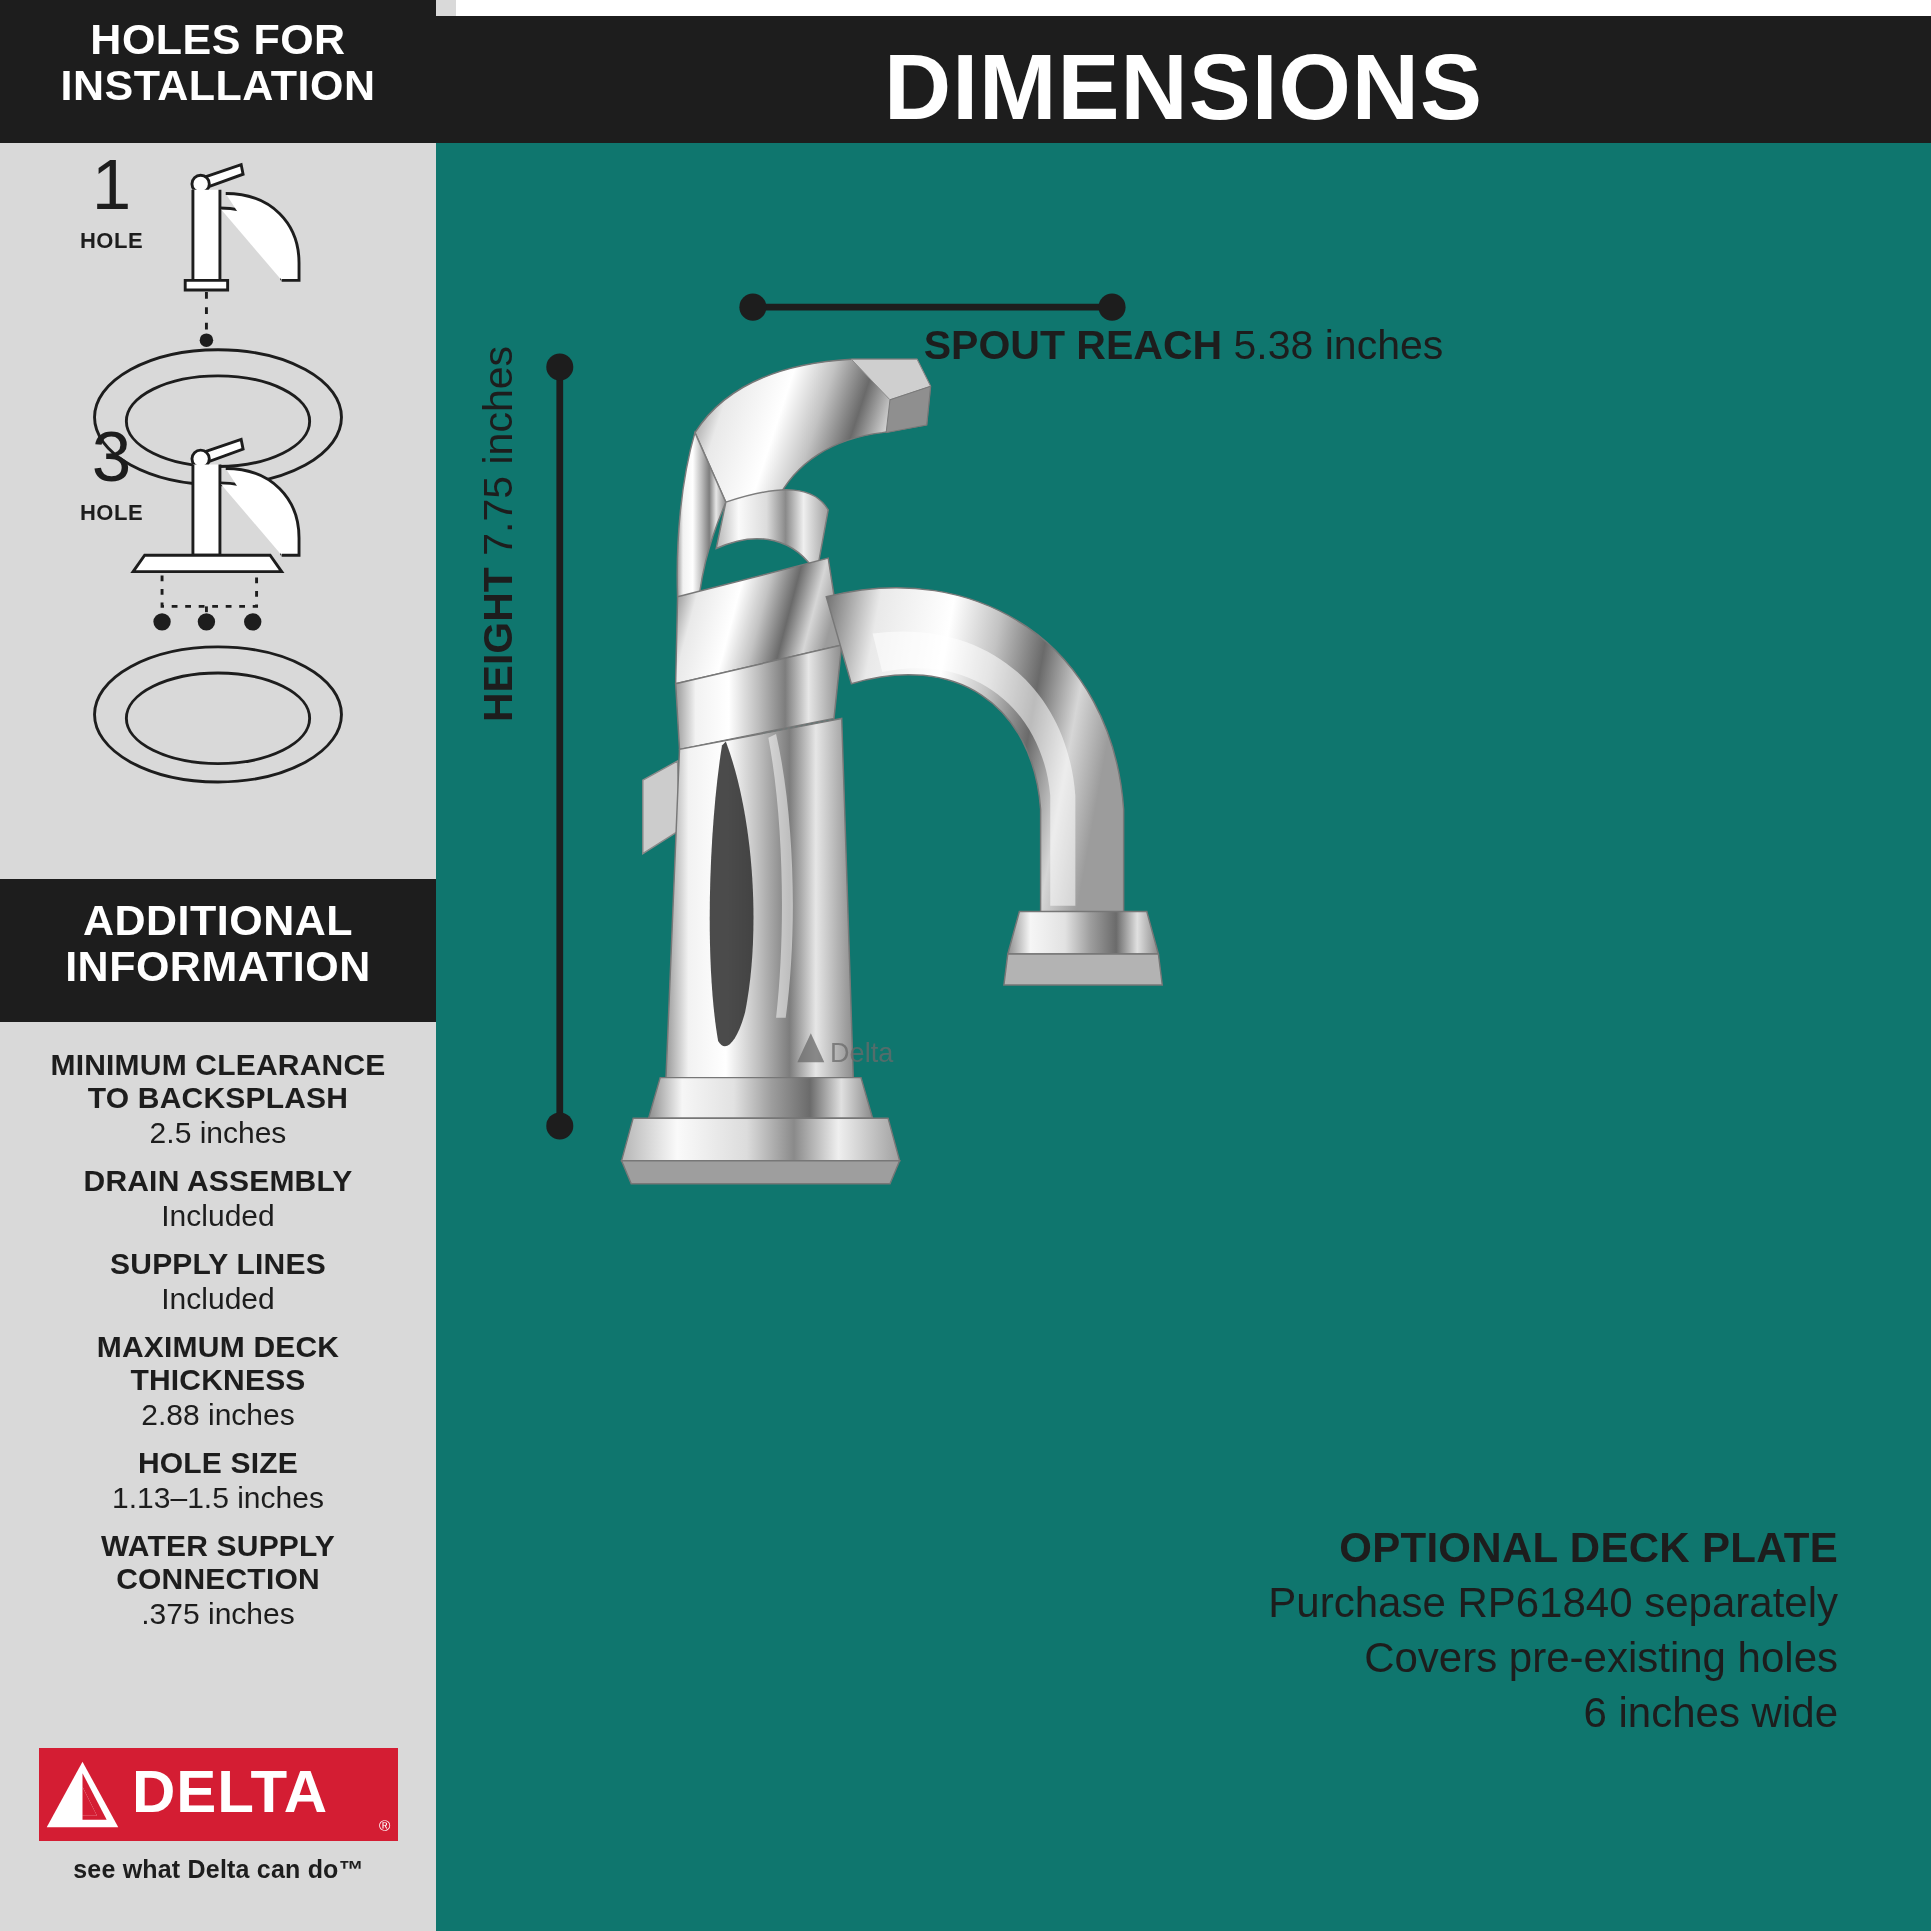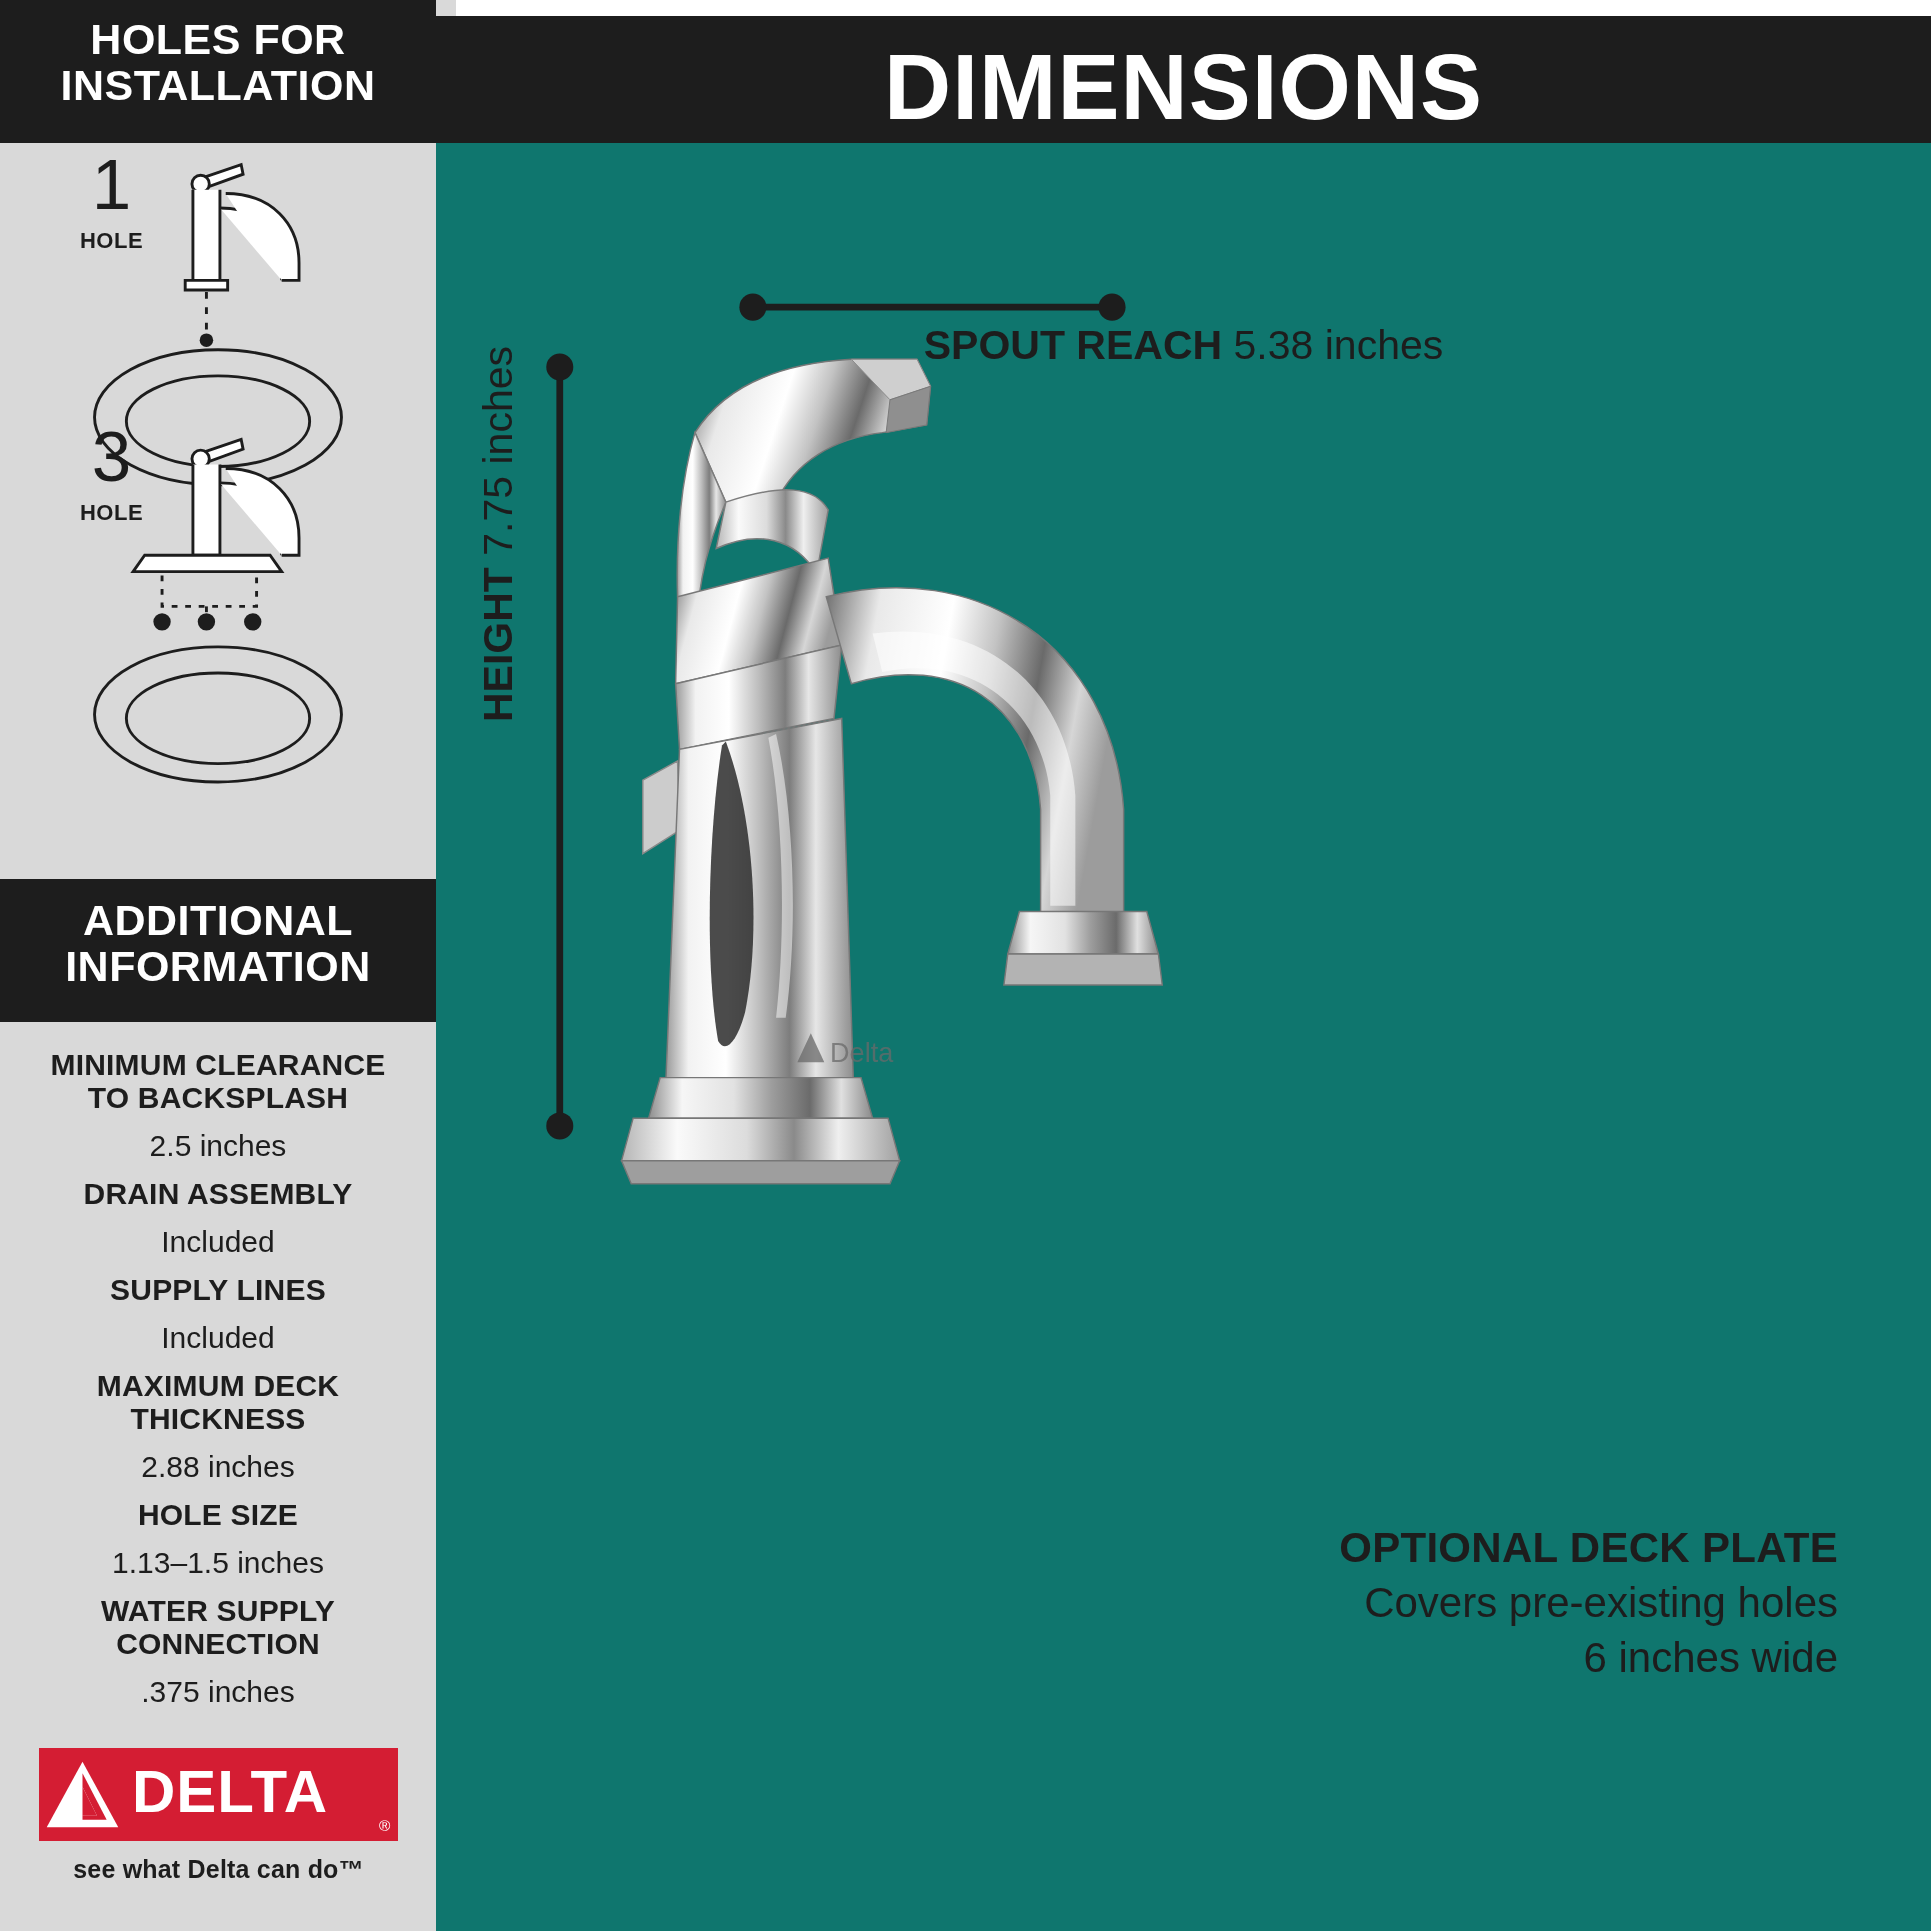--- a/index.html
+++ b/index.html
@@ -92,21 +92,21 @@
   .info-term {
     font-size: 30px;
     font-weight: bold;
     line-height: 1.1;
     letter-spacing: 0.2px;
   }
   .info-val {
     font-size: 30px;
     font-weight: 400;
     line-height: 1.15;
-    margin-top: 15px;
+    margin-top: 2px;
   }
 
   
   .logo-wrap {
     position: absolute;
     left: 39px;
     top: 1748px;
     width: 359px;
   }
   .logo-bar {
@@ -446,18 +446,19 @@
 
         <g opacity="0.75">
           <polygon points="388,922 402,952 374,952" fill="#6a6a6a"></polygon>
           <text x="408" y="952" font-family="Liberation Sans, sans-serif" font-size="28" fill="#6a6a6a">Delta</text>
         </g>
       </g>
     </svg>
 
     <div class="deck-block">
       <div class="deck-title">OPTIONAL DECK PLATE</div>
+      <div class="deck-line">Purchase RP61840 separately</div>
       <div class="deck-line">Covers pre-existing holes</div>
       <div class="deck-line">6 inches wide</div>
     </div>
   </div>
 </div>
 
 
 </body></html>

